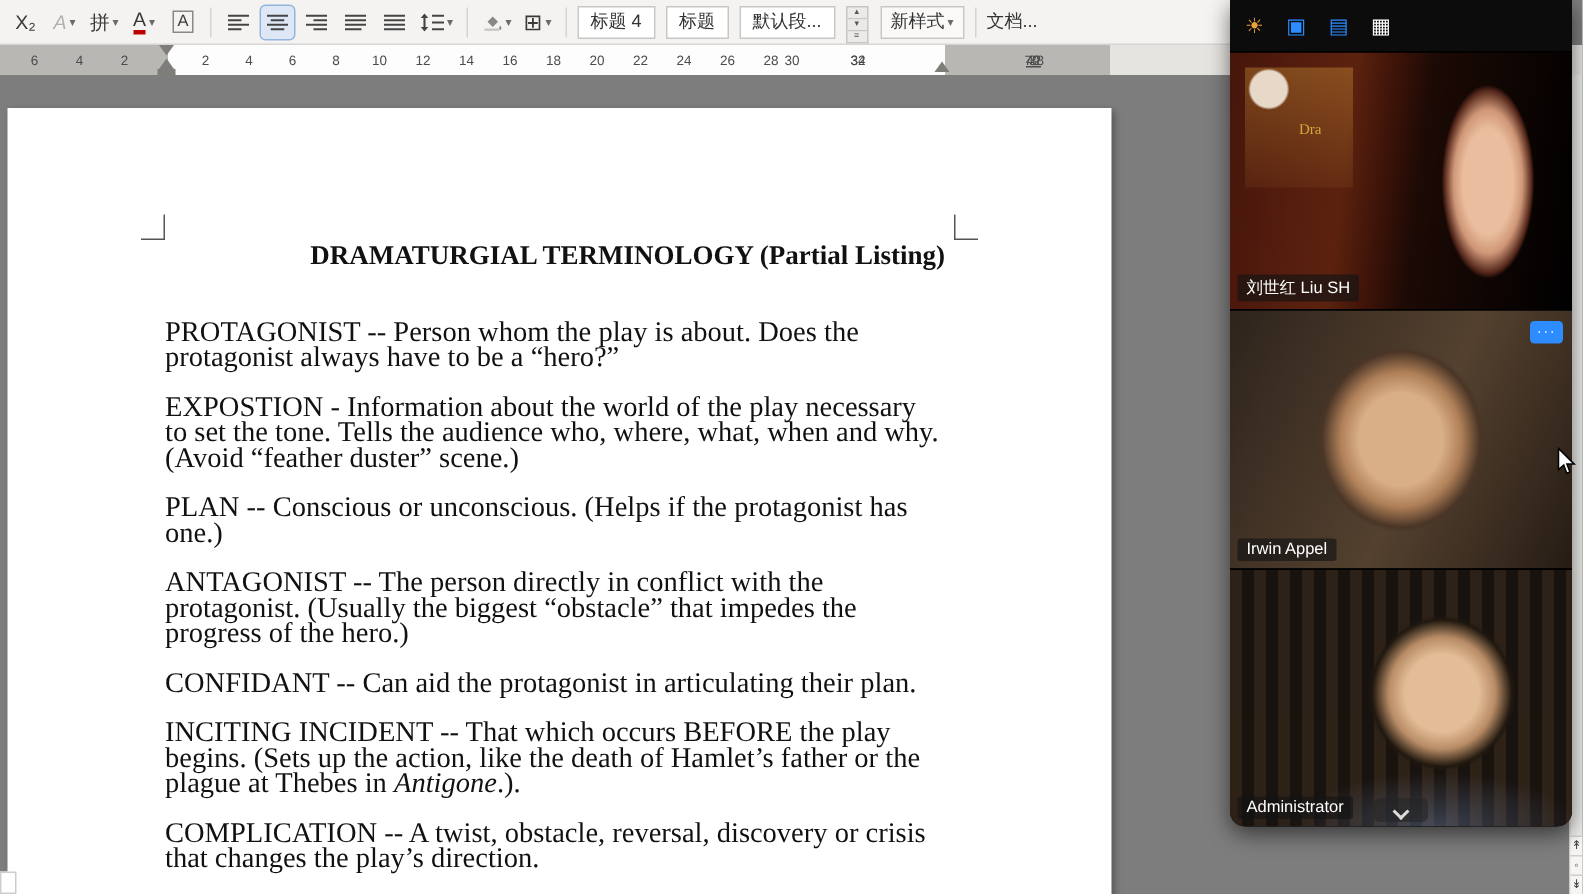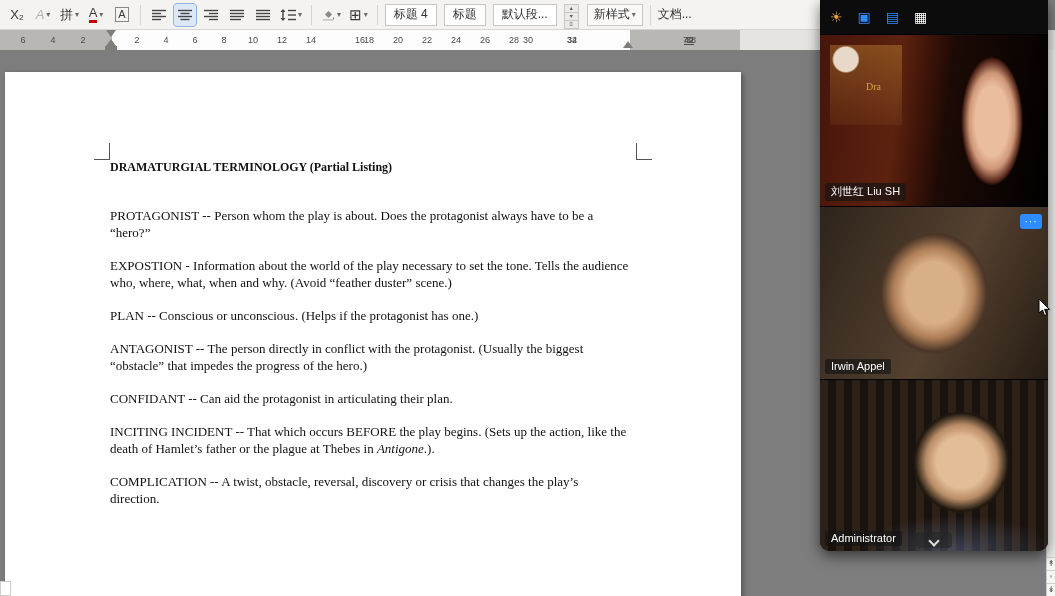--- a/index.html
+++ b/index.html
@@ -42,22 +42,22 @@
     border:5px solid transparent; border-bottom:7px solid #7f7d7a; }
   .ind-box { position:absolute; left:105px; bottom:0; width:12px; height:4px; background:#7f7d7a; }
   .ind-right { position:absolute; left:623px; bottom:2px; width:0; height:0;
     border:5px solid transparent; border-bottom:7px solid #7f7d7a; }
 
   
   .doc-area { position:absolute; left:0; top:50px; right:0; bottom:0; background:#7d7d7d; }
   .page { position:absolute; left:5px; top:22px; width:736px; height:600px; background:#fff;
     box-shadow:2px 2px 5px rgba(0,0,0,.35); padding:88px 111px 0 105px;
     font-family:"Liberation Serif",serif; color:#111; }
-  .doc-title { font-size:12px; font-weight:bold; text-align:left; margin:0 0 32px; }
-  .doc-para { font-size:13px; line-height:17px; margin:0 0 16px; }
+  .doc-title { font-size:18px; font-weight:bold; text-align:right; margin:0 0 32px; }
+  .doc-para { font-size:19px; line-height:17px; margin:0 0 16px; }
   .mark { position:absolute; width:16px; height:17px; }
   .mark-l { left:89px; top:71px; border-right:1px solid #555; border-bottom:1px solid #555; }
   .mark-r { left:631px; top:71px; border-left:1px solid #555; border-bottom:1px solid #555; }
 
   
   .video-panel { position:absolute; left:820px; top:0; width:228px; height:551px; background:#000;
     border-radius:0 0 10px 10px; overflow:hidden; box-shadow:0 5px 14px rgba(0,0,0,.55); z-index:5; }
   .panel-topbar { height:34px; display:flex; align-items:center; padding:0 10px; gap:15px; background:#0c0c0c; }
   .panel-icon { font-size:14px; line-height:1; cursor:default; }
   .tiles { display:flex; flex-direction:column; height:517px; }
@@ -227,21 +227,21 @@
   <span class="ruler-num" style="left: 15px;">6</span>
       <span class="ruler-num" style="left: 45px;">4</span>
       <span class="ruler-num" style="left: 75px;">2</span>
       <span class="ruler-num" style="left: 129px;">2</span>
       <span class="ruler-num" style="left: 158px;">4</span>
       <span class="ruler-num" style="left: 187px;">6</span>
       <span class="ruler-num" style="left: 216px;">8</span>
       <span class="ruler-num" style="left: 245px;">10</span>
       <span class="ruler-num" style="left: 274px;">12</span>
       <span class="ruler-num" style="left: 303px;">14</span>
-      <span class="ruler-num" style="left: 352px;">16</span>
+      <span class="ruler-num" style="left: 332px;">16</span>
       <span class="ruler-num" style="left: 361px;">18</span>
       <span class="ruler-num" style="left: 390px;">20</span>
       <span class="ruler-num" style="left: 419px;">22</span>
       <span class="ruler-num" style="left: 448px;">24</span>
       <span class="ruler-num" style="left: 477px;">26</span>
       <span class="ruler-num" style="left: 506px;">28</span>
       <span class="ruler-num" style="left: 520px;">30</span>
       <span class="ruler-num" style="left: 564px;">32</span>
       <span class="ruler-num" style="left: 564px;">34</span>
       <span class="ruler-num" style="left: 683px;">38</span>

